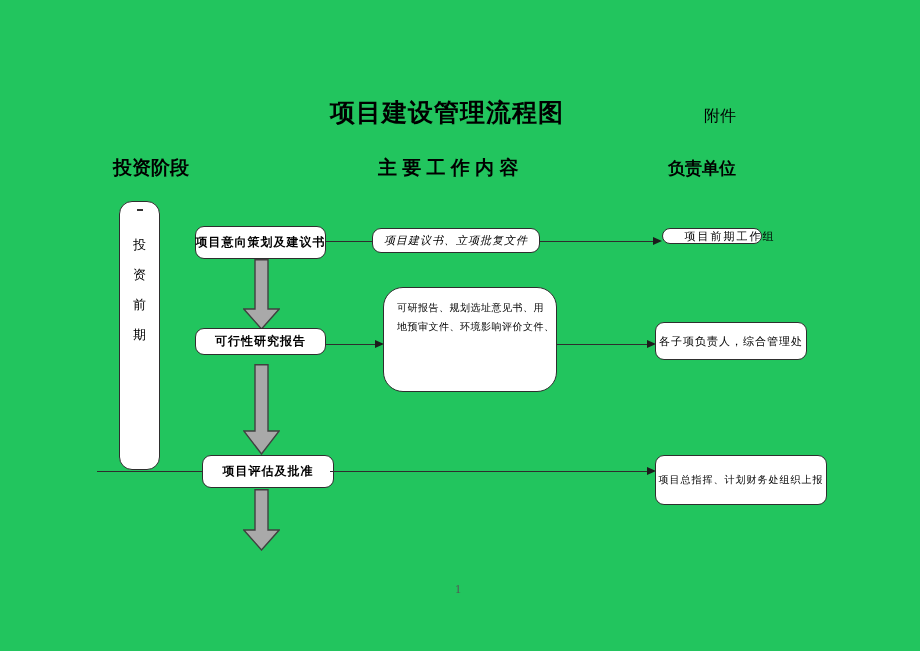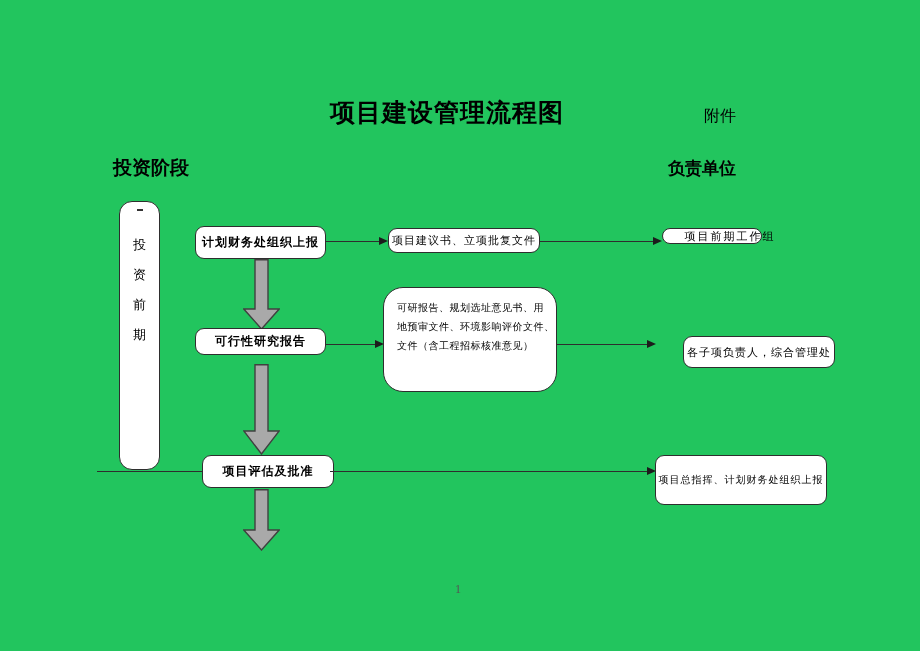--- a/index.html
+++ b/index.html
@@ -43,63 +43,63 @@
 </style>
 </head>
 <body>
 
 <div id="canvas">
 
   <div class="abs title" style="left:330px;top:96px;">项目建设管理流程图</div>
   <div class="abs attach" style="left:704px;top:106px;">附件</div>
 
   <div class="abs colhdr" style="left:113px;top:155px;">投资阶段</div>
+  <div class="abs colhdr" style="left:378px;top:155px;">主 要 工 作 内 容</div>
   <div class="abs colhdr-sm" style="left:668px;top:157px;">负责单位</div>
 
   <div class="sidebar">
     <span class="tick"></span>
     <span class="vchar">投</span>
     <span class="vchar">资</span>
     <span class="vchar">前</span>
     <span class="vchar">期</span>
   </div>
 
-  <div class="rbox bold" style="left:195px;top:226px;width:131px;height:33px;">计划财务处组织上报</div>
+  <div class="rbox bold" style="left:195px;top:226px;width:131px;height:33px;">项目意向策划及建议书</div>
 
   <div class="hline" style="left:326px;top:241px;width:54px;"></div>
   <div class="ahead" style="left:379px;top:237px;"></div>
 
-  <div class="rbox plain" style="left:388px;top:228px;width:152px;height:25px;">项目建议书、立项批复文件</div>
+  <div class="rbox plain" style="left:372px;top:228px;width:168px;height:25px;font-style:italic;">项目建议书、立项批复文件</div>
 
   <div class="hline" style="left:540px;top:241px;width:114px;"></div>
   <div class="ahead" style="left:653px;top:237px;"></div>
 
   <div class="rbox plain" style="left:662px;top:228px;width:100px;height:16px;letter-spacing:2px;padding-left:36px;">项目前期工作组</div>
 
   <div class="abs" style="left:243px;top:259px;">
     <svg width="37" height="71" viewBox="0 0 37 71">
       <polygon points="12,0.8 25,0.8 25,50 36.2,50 18.5,70 0.8,50 12,50" fill="#a9a9a9" stroke="#404040" stroke-width="1.4"></polygon>
     </svg>
   </div>
 
   <div class="rbox bold" style="left:195px;top:328px;width:131px;height:27px;">可行性研究报告</div>
 
   <div class="hline" style="left:326px;top:344px;width:50px;"></div>
   <div class="ahead" style="left:375px;top:340px;"></div>
 
   <div class="bigbox">
     <div class="wline">可研报告、规划选址意见书、用</div>
     <div class="wline">地预审文件、环境影响评价文件、</div>
-    <div class="wline">文件（含工程招标核准意见）</div>
   </div>
 
   <div class="hline" style="left:557px;top:344px;width:91px;"></div>
   <div class="ahead" style="left:647px;top:340px;"></div>
 
-  <div class="rbox plain" style="left:655px;top:336px;width:152px;height:32px;margin-left:28px;">各子项负责人，综合管理处</div>
+  <div class="rbox plain" style="left:655px;top:322px;width:152px;height:38px;">各子项负责人，综合管理处</div>
 
   <div class="abs" style="left:243px;top:364px;">
     <svg width="37" height="91" viewBox="0 0 37 91">
       <polygon points="12,0.8 25,0.8 25,67 36.2,67 18.5,90 0.8,67 12,67" fill="#a9a9a9" stroke="#404040" stroke-width="1.4"></polygon>
     </svg>
   </div>
 
   <div class="hline" style="left:97px;top:471px;width:105px;"></div>
 
   <div class="rbox bold" style="left:202px;top:455px;width:132px;height:33px;">项目评估及批准</div>

